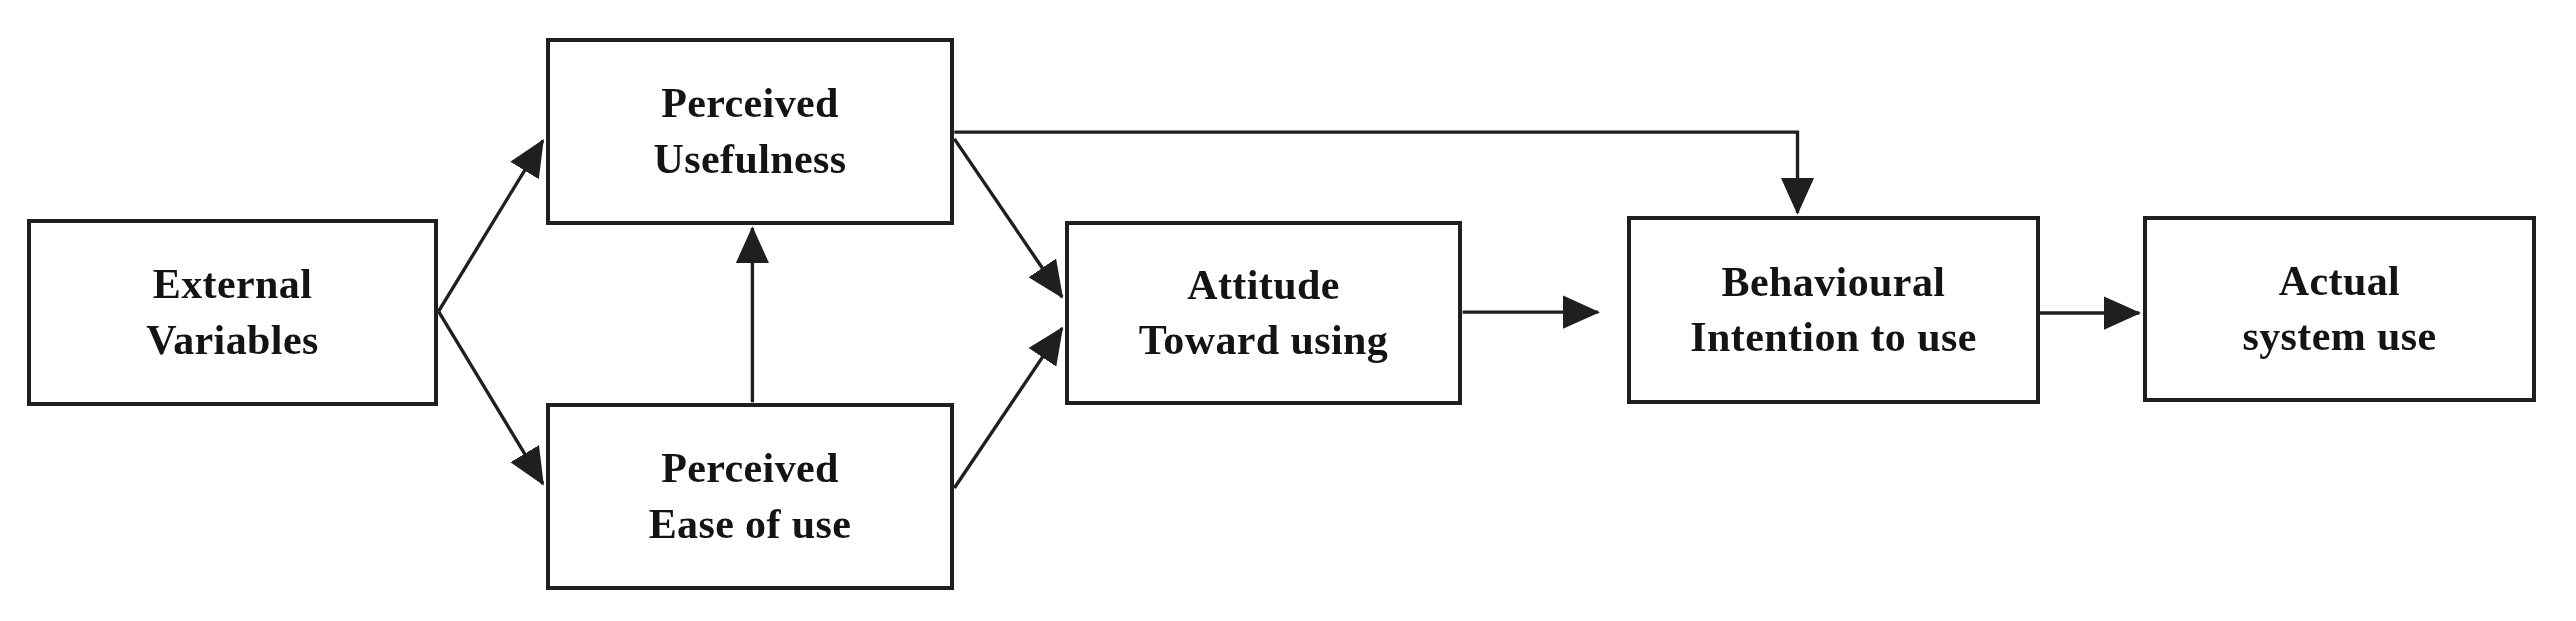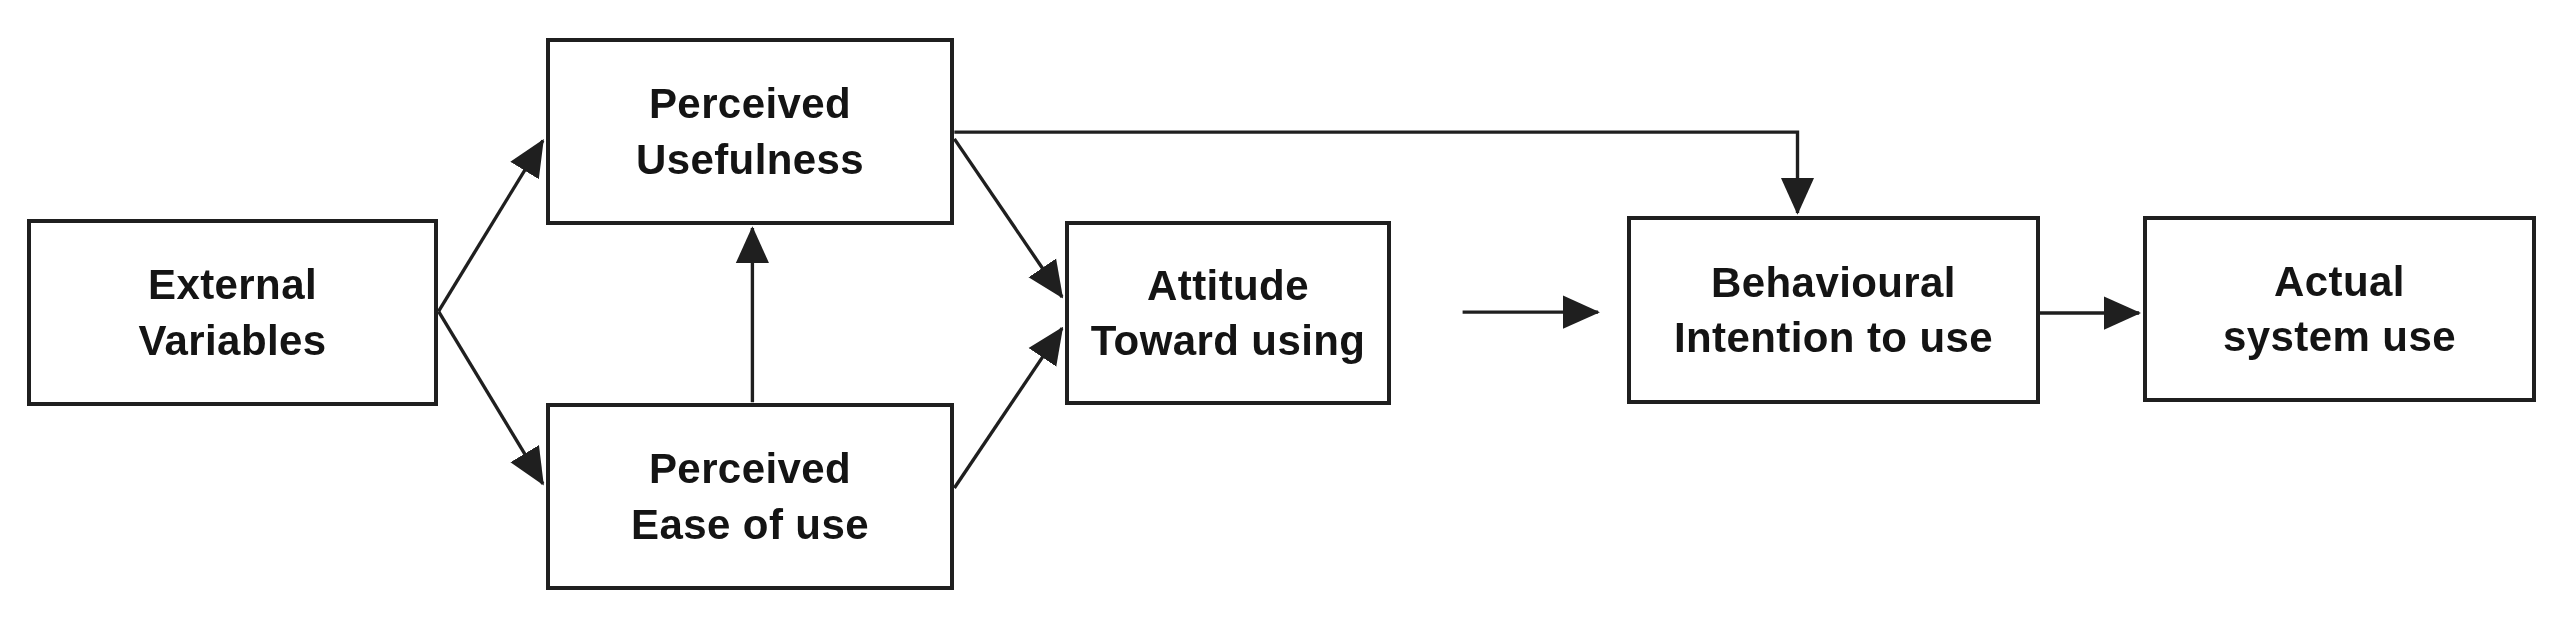--- a/index.html
+++ b/index.html
@@ -28,25 +28,26 @@
     display:flex;
     align-items:center;
     justify-content:center;
     text-align:center;
     font-weight:700;
     font-size:42px;
     line-height:1.32;
     color:#141414;
     white-space:pre-line;
     letter-spacing:0.4px;
+    font-family:Liberation Serif, serif;
   }
   .n-external{   left:27px;   top:219px; width:411px; height:187px; }
   .n-pu{         left:546px;  top:38px;  width:408px; height:187px; }
   .n-peou{       left:546px;  top:403px; width:408px; height:187px; }
-  .n-attitude{   left:1065px; top:221px; width:326px; height:184px; }
+  .n-attitude{   left:1065px; top:221px; width:397px; height:184px; }
   .n-bi{         left:1602px; top:216px; width:413px; height:188px;margin-left:25px; }
   .n-actual{     left:2143px; top:216px; width:393px; height:186px; }
 </style>
 </head>
 <body>
 
 <div class="canvas">
 
   <svg class="connector-layer" viewBox="0 0 3059 738" xmlns="http://www.w3.org/2000/svg" aria-hidden="true">
     <defs>

